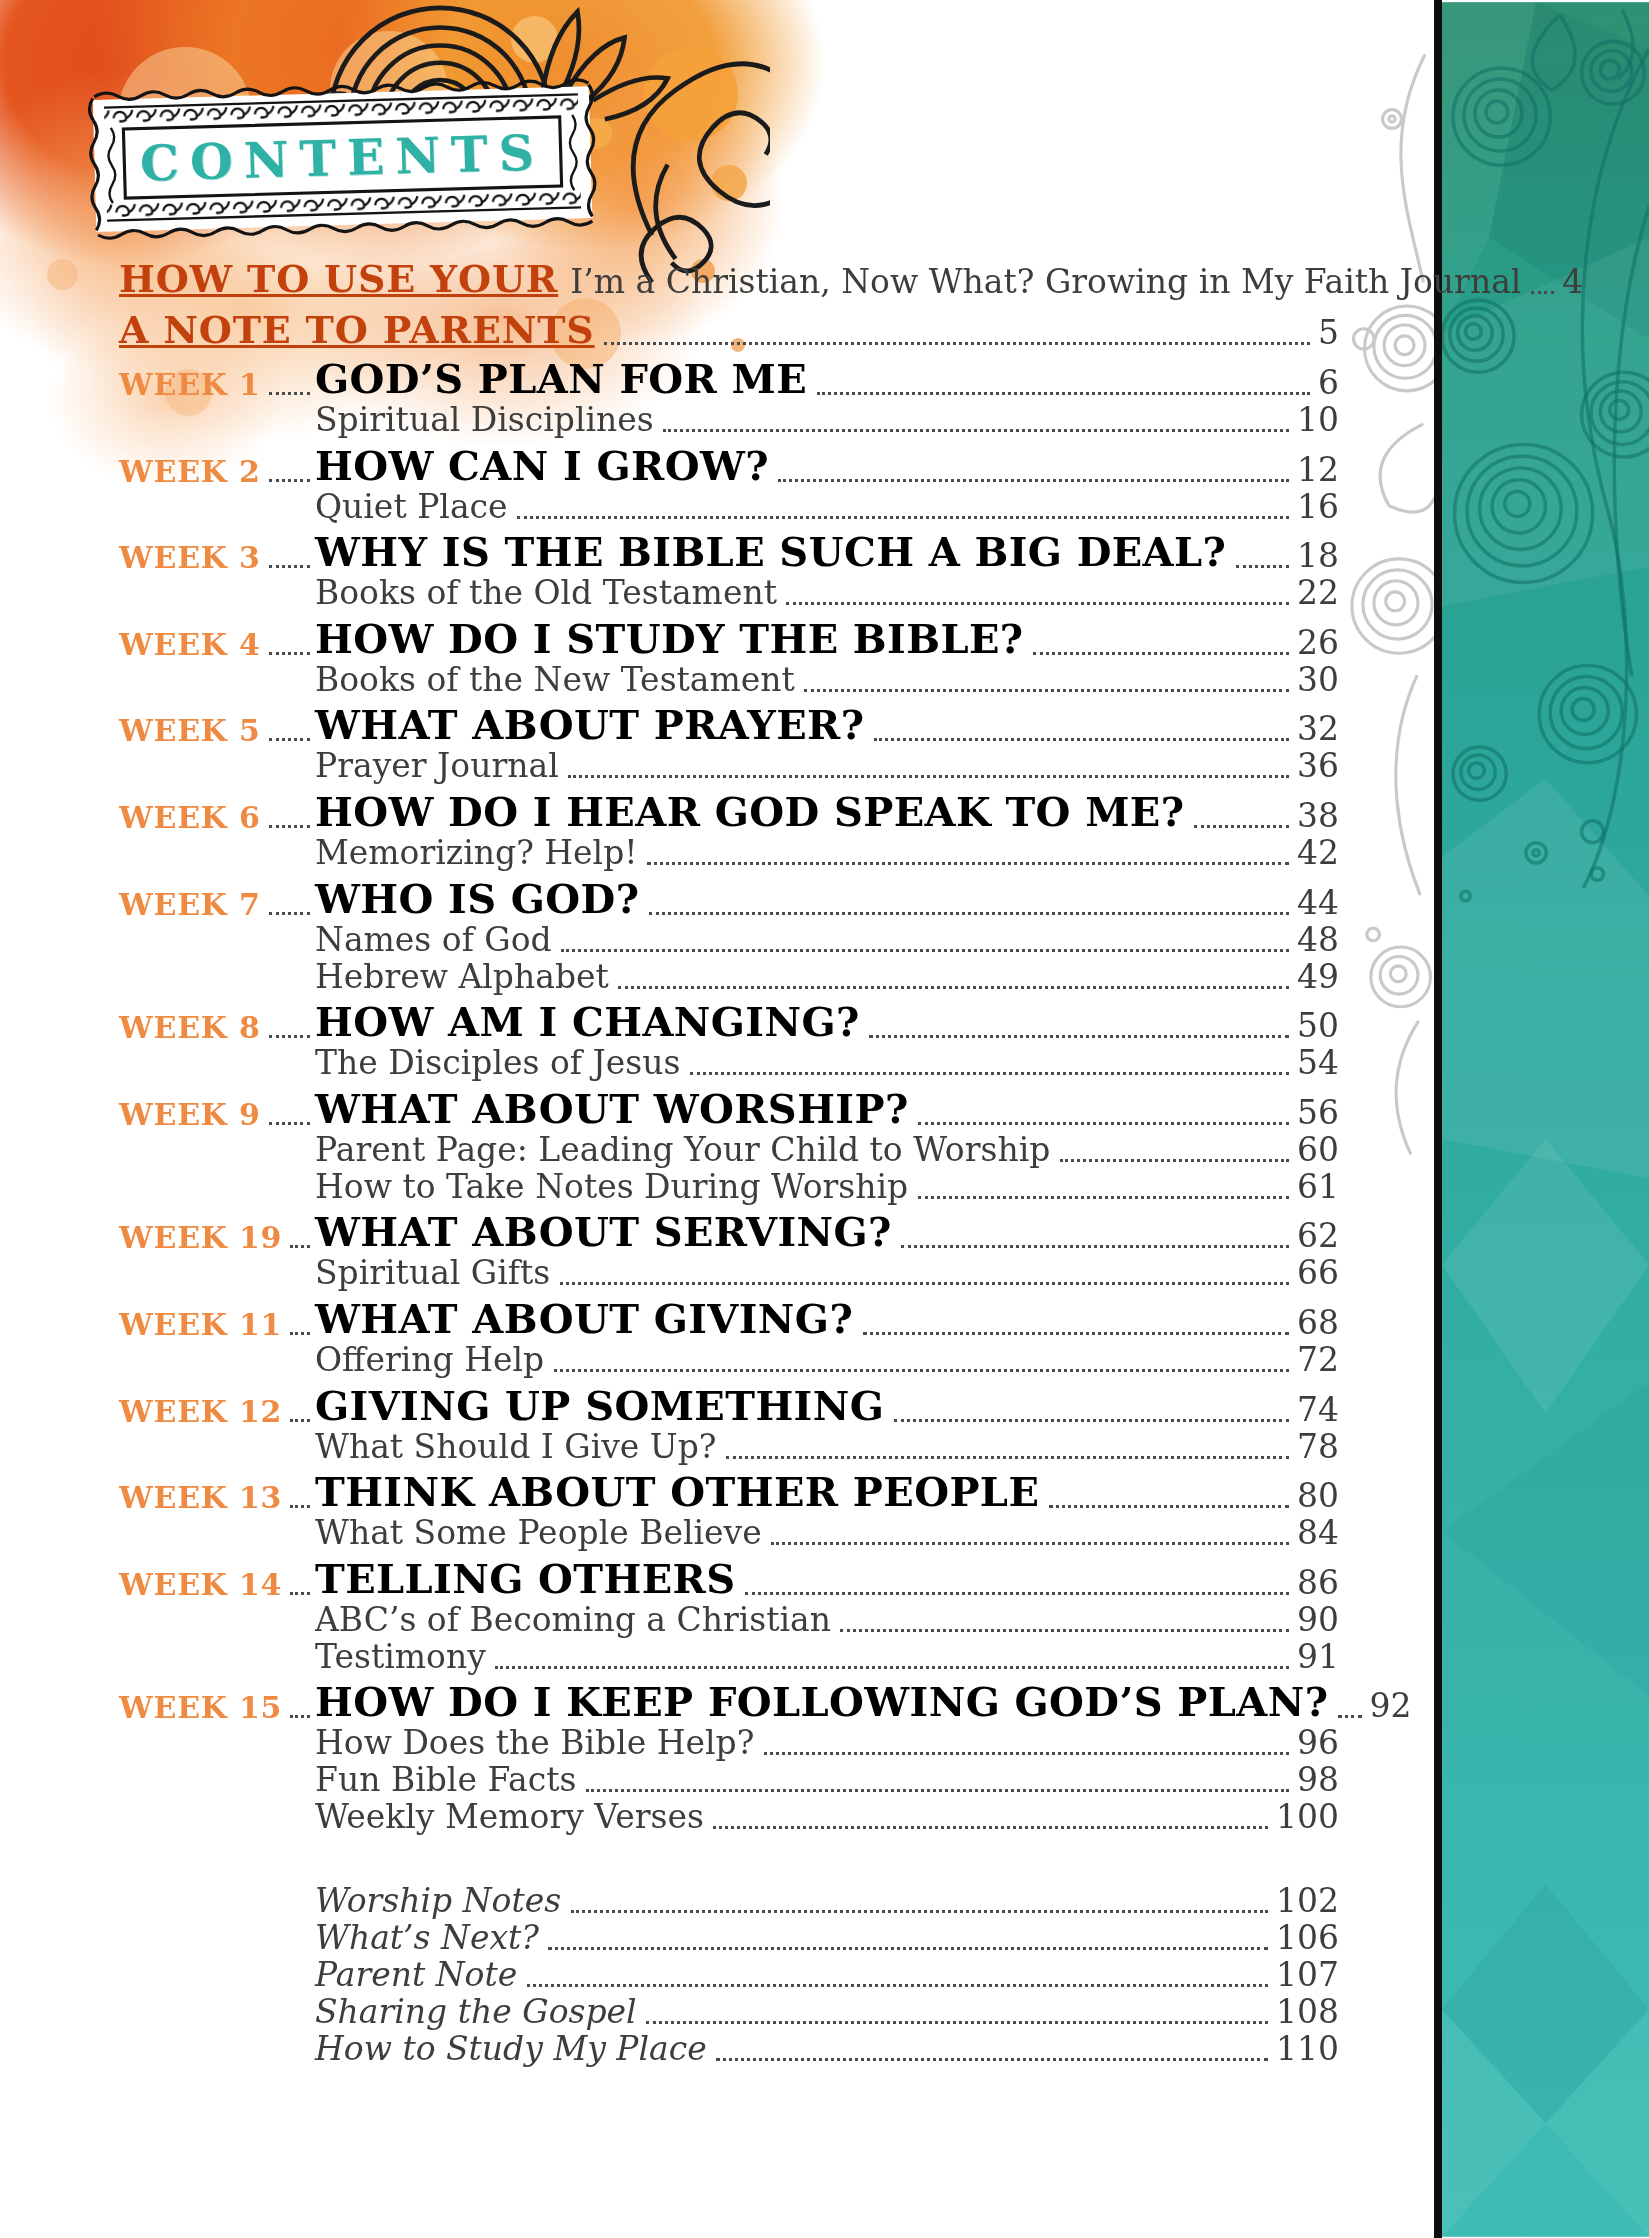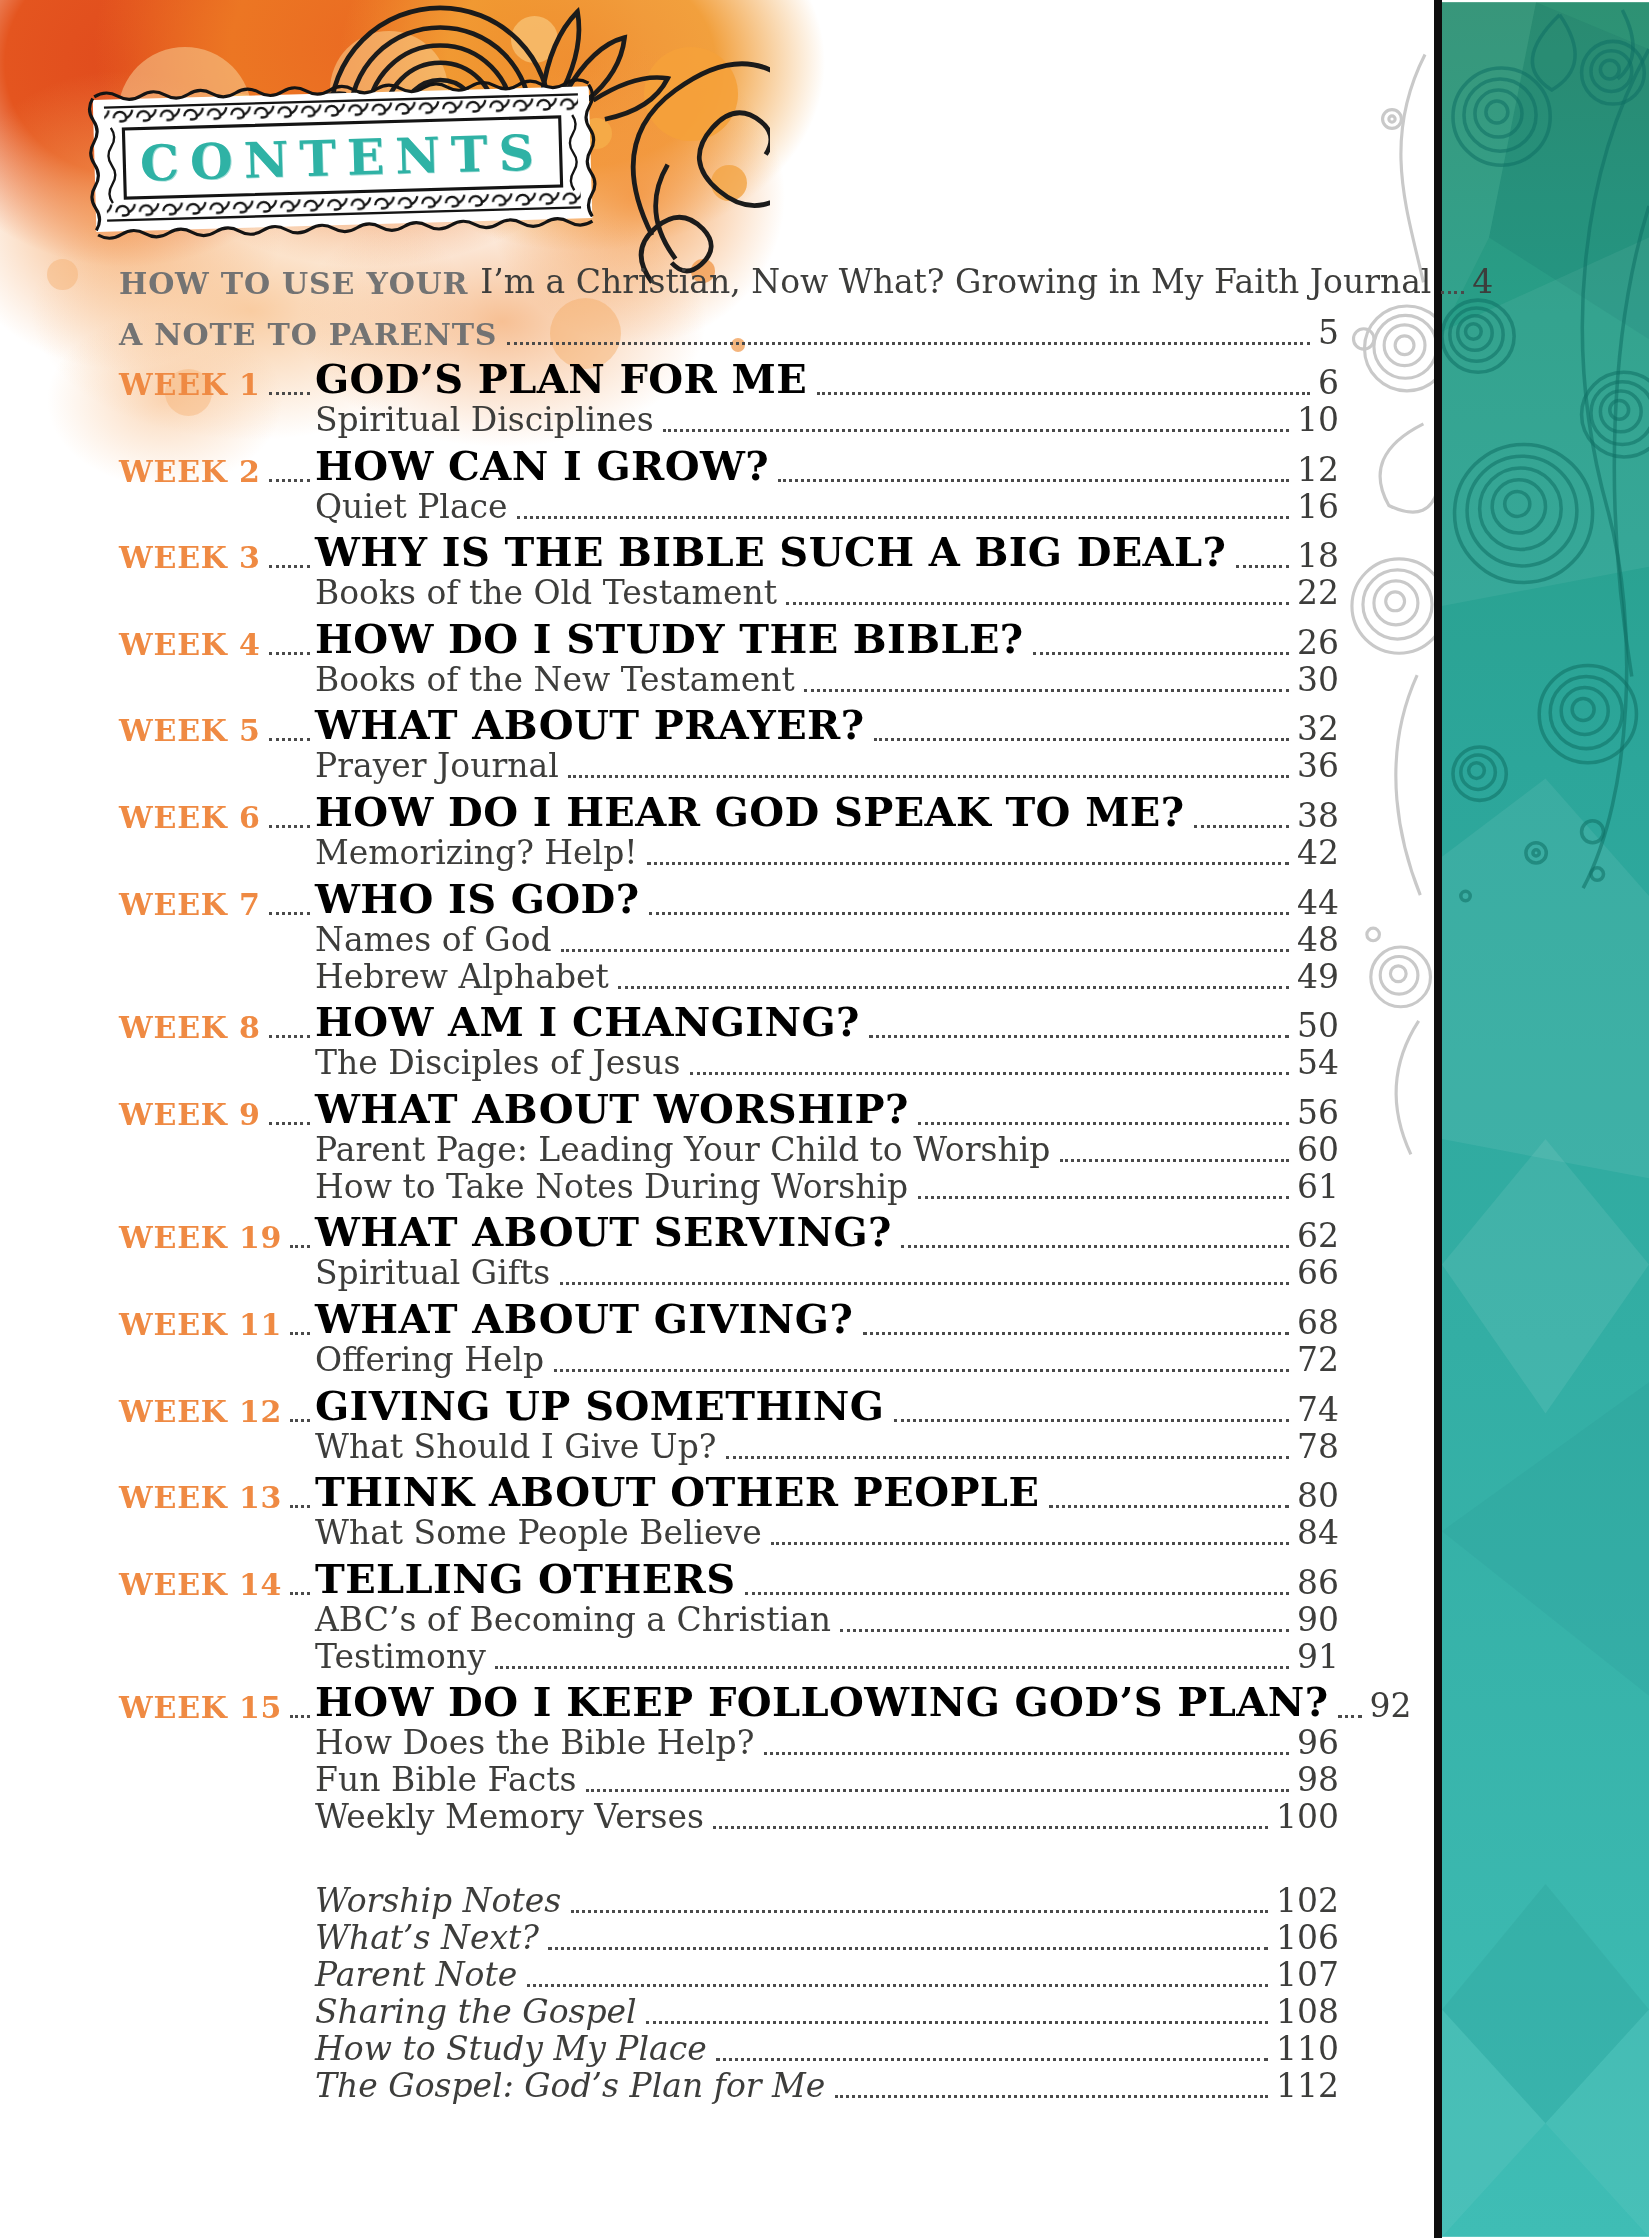--- a/index.html
+++ b/index.html
@@ -24,21 +24,21 @@
   
   .band-divider{position:absolute;left:1434px;top:0;width:7.9px;height:2239px;background:#0e0e0e;}
   .band{position:absolute;left:1442px;top:0;width:207px;height:2239px;}
   .side-doodle{position:absolute;left:1326px;top:31px;}
   
   .toc{position:absolute;left:119px;top:259px;width:1220px;color:#4a4a48;}
   .row{display:flex;align-items:flex-end;height:37px;}
   .row .dots{flex:1 1 auto;border-bottom:3.9px dotted #4a4a4a;margin:0 7.9px 7px 9.4px;min-width:23.6px;}
   .row .pg{font-size:33px;color:#3d3d3b;white-space:nowrap;}
   .front-row{height:42px;}
-  .front-row .lbl{font-weight:bold;font-size:30px;color:#737373;letter-spacing:0.8px;white-space:nowrap;}
+  .front-row .lbl{font-weight:bold;font-size:38px;color:#c2410c;letter-spacing:0.8px;white-space:nowrap;text-decoration:underline;}
   .front-row .txt{font-size:33px;color:#3d3d3b;margin-left:12px;white-space:nowrap;}
   .group{margin-top:12.6px;}
   .wkcell{width:196px;display:flex;align-items:flex-end;flex:0 0 196px;}
   .wkcell .wk{font-weight:bold;font-size:30px;color:#ef8a43;letter-spacing:0.8px;white-space:nowrap;}
   .wkcell .wdots{flex:1 1 auto;border-bottom:3.9px dotted #4a4a4a;margin:0 4.7px 7px 7.9px;}
   .row .ttl{font-weight:bold;font-size:40px;color:#000000;letter-spacing:0.4px;white-space:nowrap;}
   .sub-row{padding-left:196px;}
   .row .sub{font-size:33px;color:#3d3d3b;white-space:nowrap;}
   .back{margin-top:47px;}
   .back .sub{font-style:italic;}
@@ -512,20 +512,15 @@
       <div class="row sub-row">
         <span class="sub">Sharing the Gospel</span>
         <span class="dots"></span>
         <span class="pg">108</span>
       </div>
       <div class="row sub-row">
         <span class="sub">How to Study My Place</span>
         <span class="dots"></span>
         <span class="pg">110</span>
       </div>
-      <div class="row sub-row">
-        <span class="sub">The Gospel: God’s Plan for Me</span>
-        <span class="dots"></span>
-        <span class="pg">112</span>
-      </div>
     </div>
 </div>
 
 
 </body></html>

